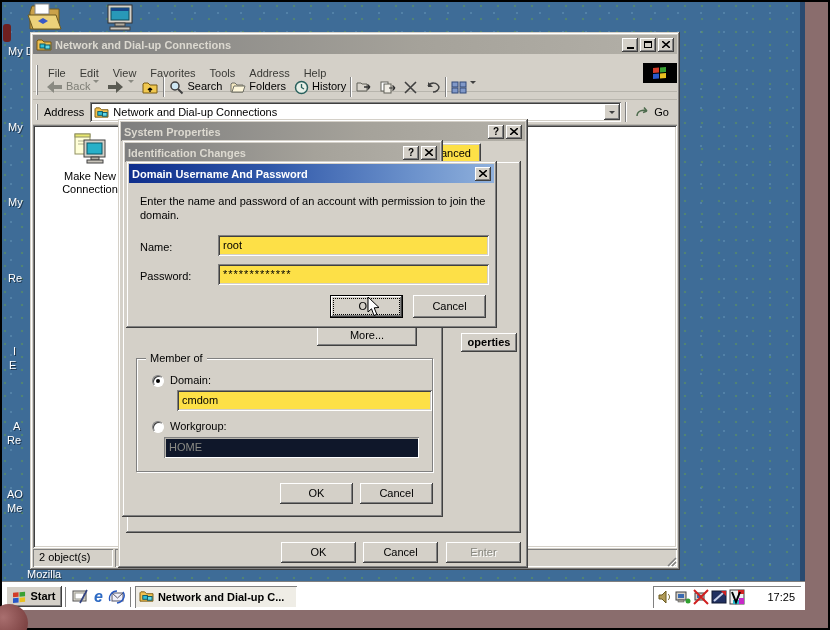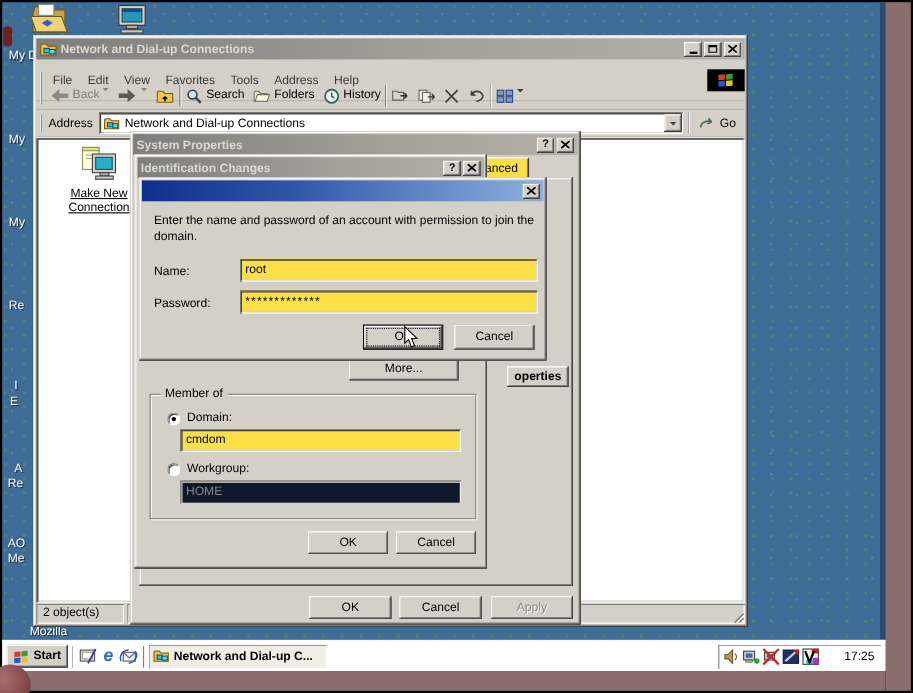--- a/index.html
+++ b/index.html
@@ -271,21 +271,21 @@
       <span class="sep" style="margin:0 4px;"></span>
       <span class="tbtn">
         <svg width="16" height="13" viewBox="0 0 16 13">
           <path d="M2 10 C2 5, 8 3, 12 5 M12 5 L9 1.5 M12 5 L8 6.5" fill="none" stroke="#4d6b4d" stroke-width="1.5"></path>
         </svg>
         <span>Go</span>
       </span>
     </div>
 
     <div class="abs sunken" style="left:3px;top:93px;width:644px;height:423px;background:#fff;">
-      <div class="abs" style="left:18px;top:8px;width:78px;text-align:center;text-decoration:underline;">
+      <div class="abs" style="left:18px;top:8px;width:78px;text-align:center;">
         <svg width="36" height="34" viewBox="0 0 36 34" style="margin:0 auto;">
           <rect x="3" y="1" width="15" height="20" fill="#ffffd8" stroke="#909060"></rect>
           <rect x="3" y="1" width="15" height="3" fill="#e8e870" stroke="#909060"></rect>
           <line x1="6" y1="8" x2="15" y2="8" stroke="#b0b090"></line>
             <line x1="6" y1="11" x2="15" y2="11" stroke="#b0b090"></line>
           <rect x="12" y="7" width="21" height="17" fill="#d4d0c8" stroke="#404040"></rect>
           <rect x="15" y="10" width="15" height="11" fill="#28b0c8" stroke="#085868"></rect>
           <rect x="19" y="24" width="8" height="3" fill="#b0aca0" stroke="#404040"></rect>
           <rect x="15" y="27" width="16" height="3" fill="#c8c4ba" stroke="#404040"></rect>
         </svg>
@@ -318,21 +318,21 @@
     </div>
 
     <div class="abs" style="left:319px;top:24px;width:44px;height:19px;background:#fde047;border-top:1px solid #fff;border-right:1px solid #404040;box-shadow:inset -1px 0 0 #808080, inset 0 1px 0 #d4d0c8;padding:3px 0 0 4px;">anced</div>
 
     <div class="abs raised" style="left:8px;top:42px;width:395px;height:372px;"></div>
 
     <div class="abs btn" style="left:343px;top:214px;width:56px;height:19px;font-weight:bold;">operties</div>
 
     <div class="abs btn" style="left:163px;top:423px;width:75px;height:21px;">OK</div>
     <div class="abs btn" style="left:245px;top:423px;width:75px;height:21px;">Cancel</div>
-    <div class="abs btn btn-disabled" style="left:328px;top:423px;width:75px;height:21px;">Apply</div>
+    <div class="abs btn btn-disabled" style="left:328px;top:423px;width:75px;height:21px;">Enter</div>
   </div>
 
   <div class="abs raised" style="left:122px;top:140px;width:321px;height:377px;z-index:30;">
     <div class="titlebar tb-inactive">
       <span class="tb-text">Identification Changes</span>
       <span class="tb-btns">
         <span class="btn cap-btn">?</span>
         <span class="btn cap-btn">
             <svg width="8" height="7" viewBox="0 0 8 7">
               <path d="M0 0 L8 7 M8 0 L0 7" stroke="#000" stroke-width="1.6"></path>
@@ -342,32 +342,33 @@
     </div>
 
     <div class="abs btn" style="left:195px;top:184px;width:100px;height:22px;">More...</div>
 
     <div class="groupbox" style="left:14px;top:218px;width:297px;height:114px;">
       <span class="legend">Member of</span>
       <span class="radio" style="left:15px;top:16px;">
           <span class="dot"></span>
         </span>
       <span class="abs" style="left:33px;top:15px;">Domain:</span>
-      <div class="abs sunken field" style="left:27px;top:31px;width:255px;height:21px;">cmdom</div>
+      <div class="abs sunken field" style="left:40px;top:31px;width:255px;height:21px;">cmdom</div>
       <span class="radio" style="left:15px;top:62px;"></span>
       <span class="abs" style="left:33px;top:61px;">Workgroup:</span>
       <div class="abs field field-disabled" style="left:27px;top:78px;width:255px;height:21px;">HOME</div>
     </div>
 
     <div class="abs btn" style="left:158px;top:343px;width:73px;height:21px;">OK</div>
     <div class="abs btn" style="left:238px;top:343px;width:73px;height:21px;">Cancel</div>
   </div>
 
   <div class="abs raised" style="left:126px;top:161px;width:371px;height:167px;z-index:40;">
     <div class="titlebar tb-active">
+      <span class="tb-text">Domain Username And Password</span>
       <span class="tb-btns">
         <span class="btn cap-btn">
             <svg width="8" height="7" viewBox="0 0 8 7">
               <path d="M0 0 L8 7 M8 0 L0 7" stroke="#000" stroke-width="1.6"></path>
             </svg>
           </span>
       </span>
     </div>
     <div class="abs" style="left:14px;top:33px;width:356px;line-height:14px;">Enter the name and password of an account with permission to join the domain.</div>
     <span class="abs" style="left:14px;top:80px;">Name:</span>

